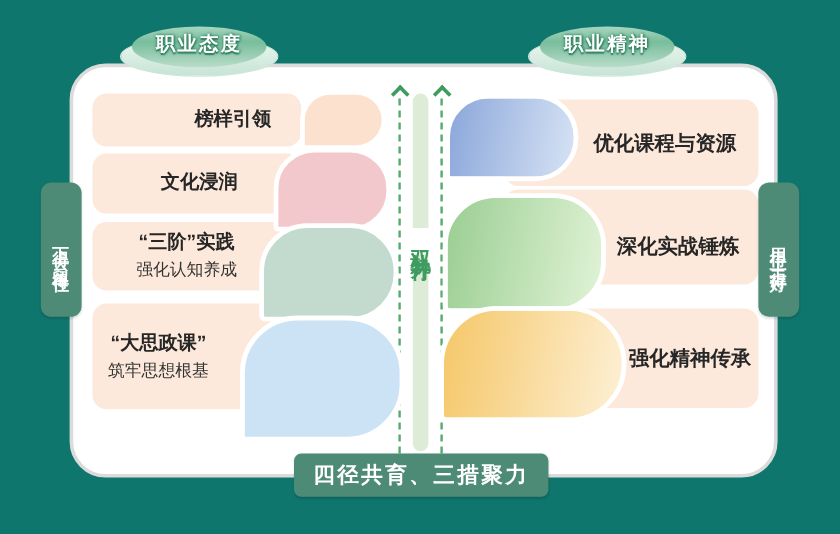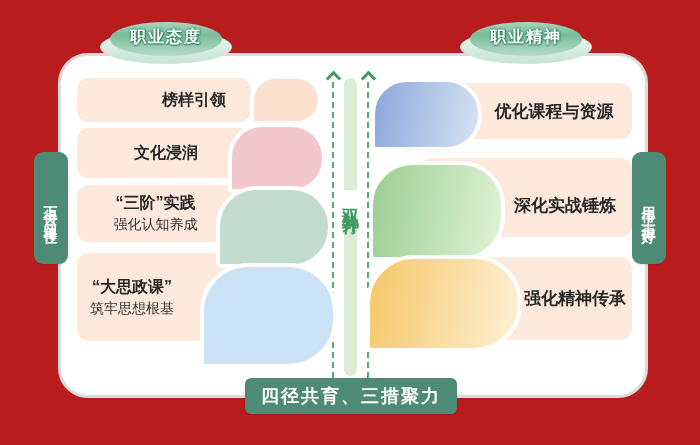--- a/index.html
+++ b/index.html
@@ -1,28 +1,28 @@
 <!DOCTYPE html>
 <html><head>
 <meta charset="utf-8">
 <style>
   html,body{margin:0;padding:0;background:#fff;}
   .stage{
-    position:relative;width:700px;height:445px;background:#b91c1c;overflow:hidden;
+    position:relative;width:700px;height:445px;background:#0f766e;overflow:hidden;
     font-family:"Liberation Sans","DejaVu Sans",sans-serif;
   }
   
   .frame{
     position:absolute;left:58px;top:53px;width:584px;height:339px;
     border:3px solid #dbdbdb;border-radius:30px;background:#fff;z-index:0;
   }
   
   .badge{position:absolute;width:132px;height:46px;z-index:5;}
   .badge.badge-left{left:100px;top:20px;}
-  .badge.badge-right{left:460px;top:20px;}
+  .badge.badge-right{left:440px;top:20px;}
   .badge .ring{
     position:absolute;left:0;top:10px;width:132px;height:34px;border-radius:50%;
     background:linear-gradient(180deg,#eef8f2 0%,#c6e4d5 100%);
     border:1px solid #cfe6da;box-sizing:border-box;
   }
   .badge .dome{
     position:absolute;left:10px;top:2px;width:112px;height:34px;border-radius:50%;
     background:linear-gradient(180deg,#a9d6c0 0%,#78bd9c 38%,#b9dcc9 100%);
   }
   .badge .badge-label{
@@ -49,21 +49,21 @@
   }
   .lbar{left:77px;width:174px;}
   .lr1{top:78px;height:44px;padding:0 6px 0 66px;}
   .lr2{top:128px;height:50px;padding:0 24px 0 28px;}
   .lr3{top:185px;height:57px;padding:0 40px 0 23px;}
   .lr4{top:253px;height:88px;padding:0 70px 0 6px;}
   .ltitle{font-size:16px;font-weight:bold;color:#262626;line-height:1.25;white-space:nowrap;}
   .lsub{font-size:14px;color:#333;line-height:1.3;margin-top:2px;white-space:nowrap;}
   
   .rbar{left:420px;width:212px;}
-  .rr1{top:83px;height:56px;padding:0 10px 0 66px;}
+  .rr1{top:83px;height:72px;padding:0 10px 0 66px;}
   .rr2{top:158px;height:79px;padding:16px 10px 0 88px;}
   .rr3{top:257px;height:83px;padding:0 10px 0 104px;}
   .rtitle{font-size:17px;font-weight:bold;color:#262626;white-space:nowrap;}
   
   .blob{position:absolute;border:4px solid #fff;box-sizing:border-box;z-index:2;}
   .lb1{left:250px;top:75px;width:72px;height:50px;background:#fbe1ce;border-radius:26px 26px 26px 4px;}
   .lb2{left:228px;top:123px;width:98px;height:70px;background:#f2c8cc;border-radius:34px 34px 34px 4px;}
   .lb3{left:216px;top:186px;width:116px;height:82px;background:#c2dbce;border-radius:40px 40px 40px 5px;}
   .lb4{left:200px;top:263px;width:137px;height:105px;background:#cbe3f5;border-radius:48px 48px 48px 5px;}
   .rb1{left:371px;top:78px;width:111px;height:73px;background:linear-gradient(100deg,#8ba7da 0%,#d3e0f3 95%);border-radius:36px 36px 36px 5px;}

